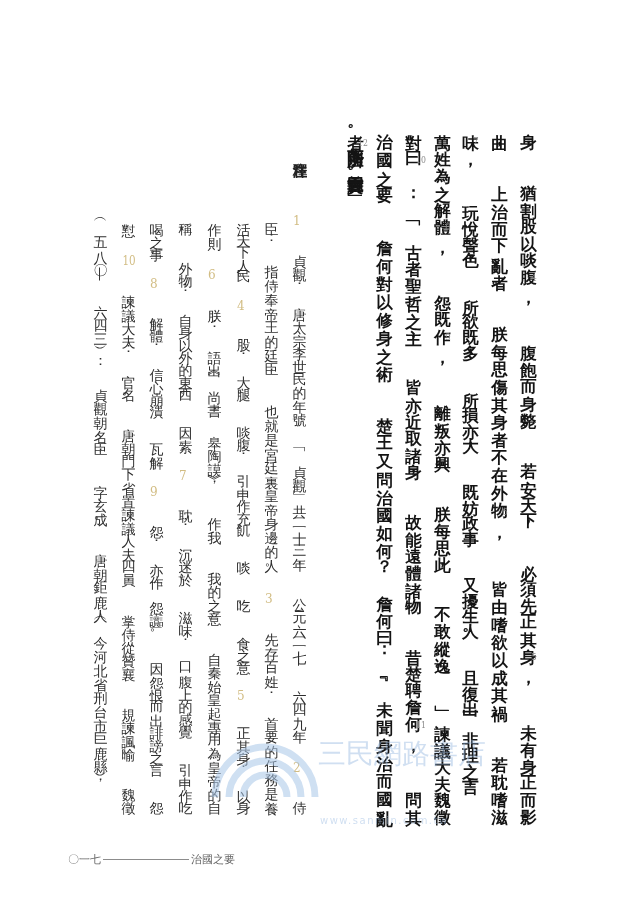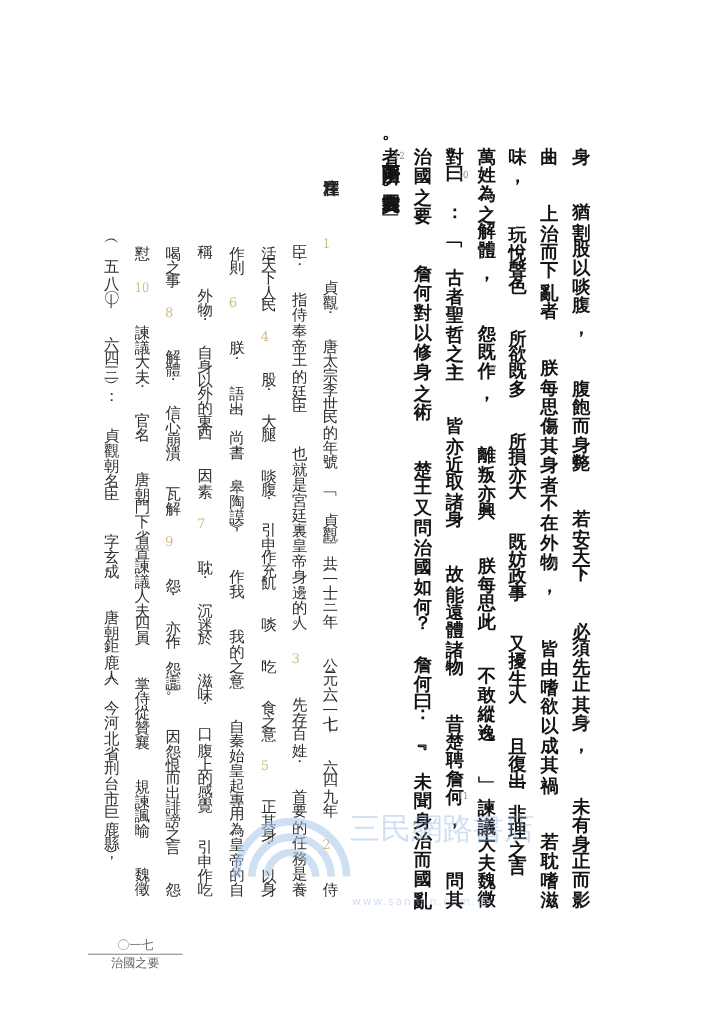--- a/index.html
+++ b/index.html
@@ -57,29 +57,28 @@
   }
   .nnum {
     color: #d2bd84;
     font-size: 12px;
     text-combine-upright: all;
     margin-inline: 3px;
   }
 
   .footer {
     position: absolute;
-    left: 78px;
+    left: 68px;
     top: 852px;
     font-family: "DejaVu Serif", "Liberation Serif", serif;
     font-size: 11px;
     color: #666;
     white-space: nowrap;
     display: flex;
     align-items: center;
-    flex-direction: column;
   }
   .footer .rule { display: inline-block; width: 86px; height: 1px; background: #8c8c8c; margin: 0 2px; }
 
   .watermark { position: absolute; left: 0; top: 0; width: 642px; height: 920px; pointer-events: none; z-index: 5; }
   .wm-logo { position: absolute; left: 203px; top: 712px; width: 125px; height: 85px; opacity: 0.55; }
   .wm-name {
     position: absolute; left: 318px; top: 735px;
     font-family: "DejaVu Sans", "Liberation Sans", sans-serif;
     font-size: 28px; letter-spacing: 0px; color: rgba(150, 185, 225, 0.45); white-space: nowrap;
   }

